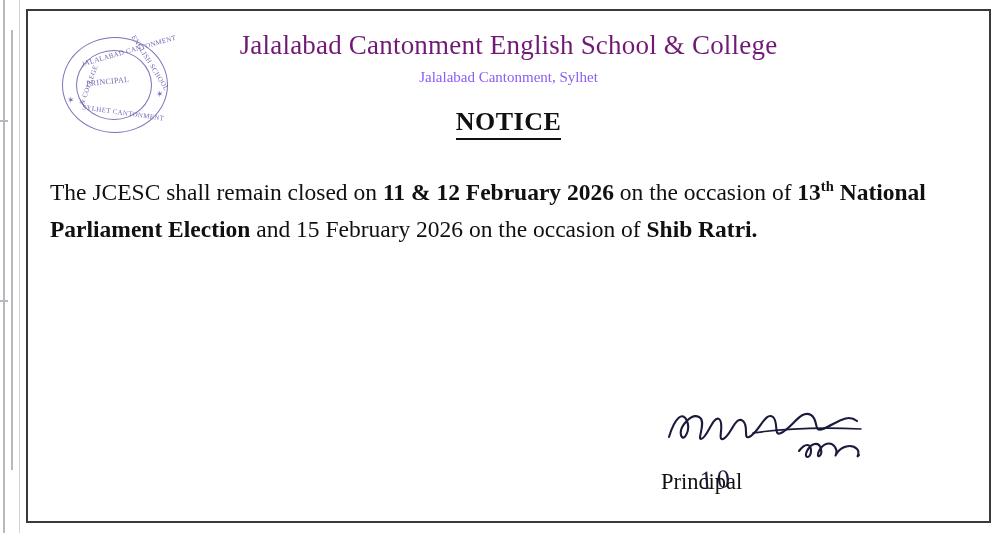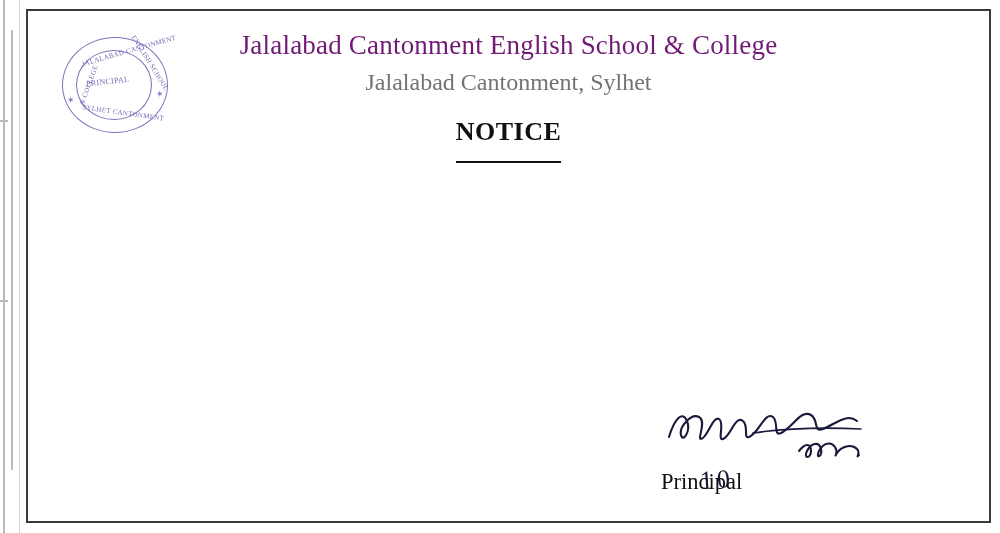--- a/index.html
+++ b/index.html
@@ -51,33 +51,33 @@
     padding-top: 20px;
   }
   .school-name {
     font-size: 27px;
     font-weight: normal;
     letter-spacing: 0.2px;
     color: #701a75;
     line-height: 1.1;
   }
   .school-address {
-    font-size: 24px;
-    color: #737373;
+    font-size: 15px;
+    color: #8b5cf6;
     margin-top: 8px;
     line-height: 1.1;
   }
   .notice-heading {
     font-size: 26px;
     font-weight: bold;
     color: #101010;
     margin-top: 22px;
     display: inline-block;
     border-bottom: 2px solid #101010;
-    padding-bottom: 14px;
+    padding-bottom: 1px;
     letter-spacing: 0.5px;
   }
 
   .body-text {
     margin: 34px 28px 0 22px;
     font-size: 23.5px;
     line-height: 1.55;
     color: #101010;
     text-align: left;
   }
@@ -187,20 +187,21 @@
       <span class="star star-b">✶</span>
     </div>
   </div>
 
   <div class="header">
     <div class="school-name">Jalalabad Cantonment English School &amp; College</div>
     <div class="school-address">Jalalabad Cantonment, Sylhet</div>
     <div><span class="notice-heading">NOTICE</span></div>
   </div>
 
+  <div class="body-text"><span>The JCESC shall remain closed on </span><b>11 &amp; 12 February 2026</b><span> on the occasion of </span><b>13</b><sup>th</sup><b> National Parliament Election</b><span> and 15 February 2026 on the occasion of </span><b>Shib Ratri.</b></div>
 
   <div class="page-number">10</div>
 
   <div class="signature-block">
     <div class="signature-mark">
       <svg width="230" height="68" viewBox="0 0 230 68" fill="none" xmlns="http://www.w3.org/2000/svg" aria-hidden="true">
         <path d="M8 38 C14 18, 22 12, 26 22 C30 32, 22 44, 20 36 C18 28, 30 14, 38 18 C46 22, 36 40, 40 40 C46 40, 52 16, 58 20 C64 24, 56 42, 62 40 C70 37, 74 16, 82 22 C88 27, 82 40, 88 38 C98 34, 104 12, 112 18 C118 23, 112 38, 120 34 C132 28, 140 10, 150 16 C158 21, 152 34, 162 30 C176 24, 186 14, 196 22" stroke="#1a1a3c" stroke-width="2.1" stroke-linecap="round"></path>
         <path d="M92 34 C120 30, 160 28, 200 30" stroke="#1a1a3c" stroke-width="1.6" stroke-linecap="round"></path>
         <path d="M138 52 C144 44, 150 44, 150 52 C150 60, 142 60, 146 52 C150 44, 158 42, 160 50 C162 58, 154 60, 158 52 C162 44, 170 42, 174 48 C178 54, 172 60, 176 54 C180 48, 190 44, 196 50 C200 54, 194 60, 198 56" stroke="#1a1a3c" stroke-width="2.1" stroke-linecap="round"></path>
       </svg>

